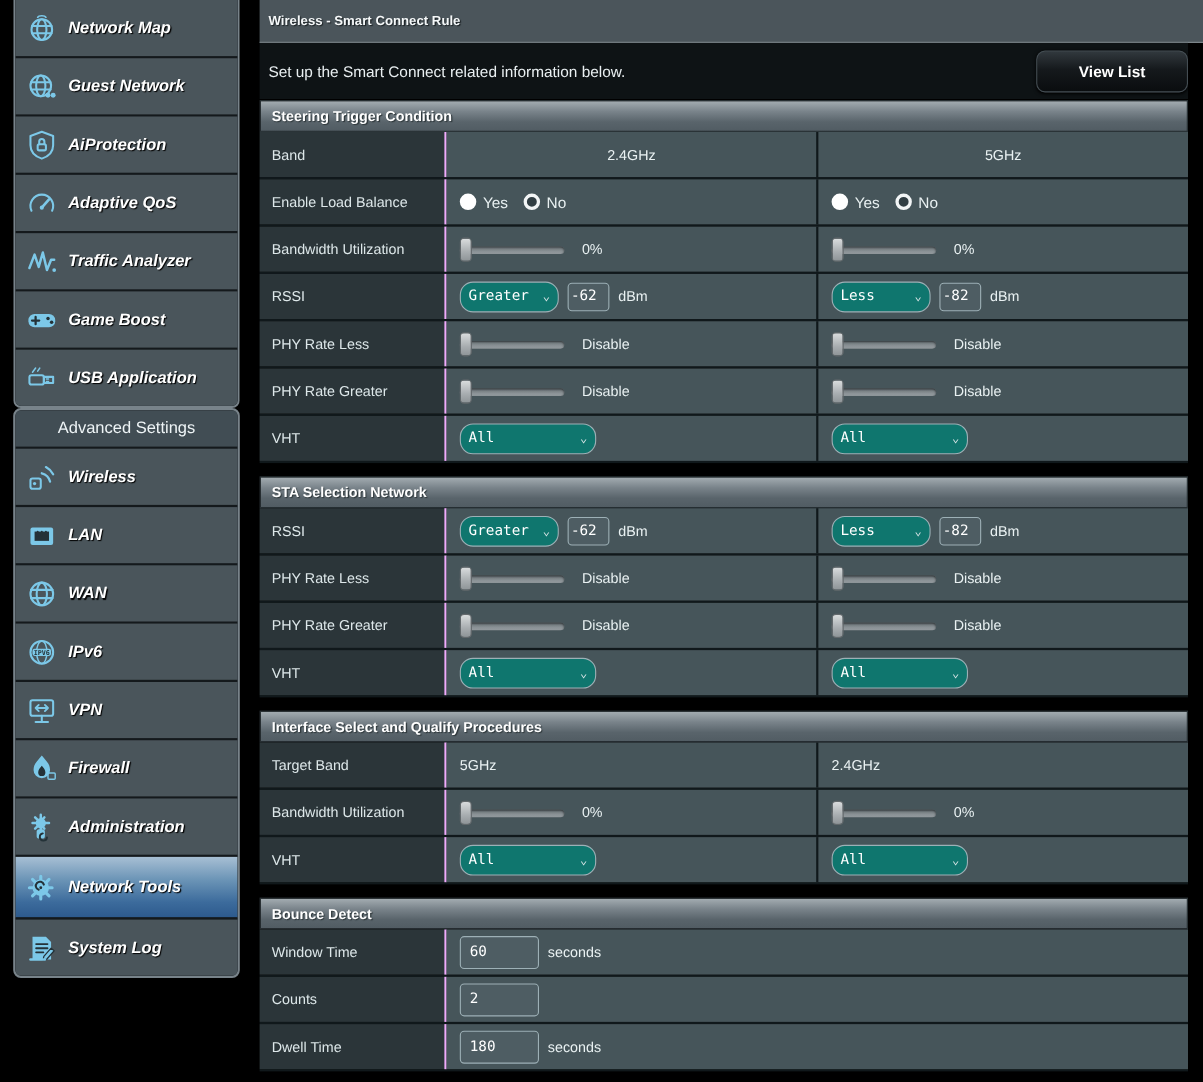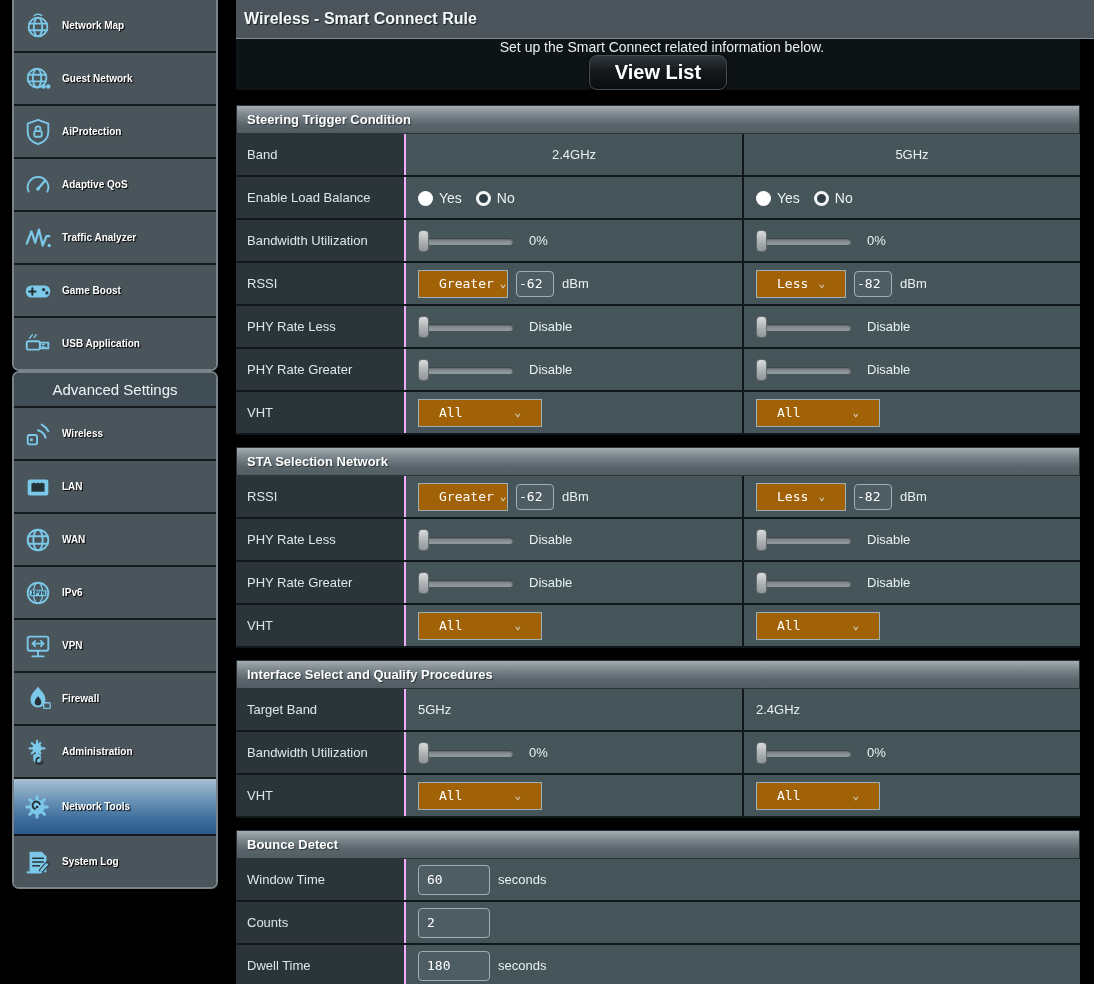--- a/index.html
+++ b/index.html
@@ -5,59 +5,59 @@
   html,body{margin:0;padding:0;background:#000;width:1094px;height:984px;overflow:hidden;
     font-family:"Liberation Sans",sans-serif;-webkit-font-smoothing:antialiased;}
   
   .sidebar{position:absolute;left:0;top:0;width:218px;height:984px;background:#000;}
   .panel{margin-left:12px;width:202px;border:2px solid #78838a;border-radius:7px;overflow:hidden;background:#14191c;}
   .panel.top{border-top:none;border-radius:0 0 7px 7px;}
   .panel.adv{}
   .side-item{height:51px;display:flex;align-items:center;background:#4a555b;border-bottom:2px solid #14191c;cursor:pointer;}
   .side-item:last-child{border-bottom:none;}
   .side-item .icn{width:48px;display:flex;justify-content:center;align-items:center;flex:0 0 48px;}
-  .side-item .lbl{color:#fff;font-weight:bold;font-size:10px;text-shadow:1px 1px 1px #000;}
+  .side-item .lbl{color:#fff;font-weight:bold;font-size:15px;text-shadow:1px 1px 1px #000;font-style:italic;}
   .side-item.active{background:linear-gradient(180deg,#a7bfd4 0%,#6b94b6 38%,#3c6b9c 75%,#2d5a8d 100%);height:55px;}
   .adv-header{height:33px;display:flex;align-items:center;justify-content:center;background:#414d54;
     border-bottom:2px solid #14191c;color:#eef4f6;font-size:15px;}
   
   .main{position:absolute;left:236px;top:0;right:0;height:984px;}
   .title-bar{height:38px;background:#4b555b;border-bottom:1px solid #828b90;display:flex;align-items:center;}
-  .title-bar .t{color:#f5f8f9;font-weight:bold;font-size:16px;padding-left:8px;text-shadow:1px 1px 1px #1b2124;}
-  .sub-row{height:51px;background:#0e1315;display:flex;align-items:center;justify-content:space-between;width:844px;flex-direction:column;}
+  .title-bar .t{color:#f5f8f9;font-weight:bold;font-size:12px;padding-left:8px;text-shadow:1px 1px 1px #1b2124;}
+  .sub-row{height:51px;background:#0e1315;display:flex;align-items:center;justify-content:space-between;width:844px;}
   .sub-row .s{color:#e9eff1;font-size:14px;padding-left:8px;}
   .view-btn{width:136px;height:36px;margin-right:0;border-radius:8px;cursor:pointer;
     background:linear-gradient(180deg,#31383d 0%,#15191c 45%,#0a0d0f 100%);
-    border:1px solid #444d53;color:#fff;font-weight:bold;font-size:20px;
+    border:1px solid #444d53;color:#fff;font-weight:bold;font-size:14px;
     display:flex;align-items:center;justify-content:center;box-shadow:0 1px 3px #000;}
   .sections{width:844px;}
   .section{margin-top:12px;}
-  .section:first-child{margin-top:15px;}
+  .section:first-child{margin-top:1px;}
   .sec-header{height:27px;display:flex;align-items:center;padding-left:10px;
     background:linear-gradient(180deg,#a3acb1 0%,#79838a 35%,#59646b 70%,#515c63 100%);
     border:1px solid #2a3337;color:#fff;font-weight:bold;font-size:13px;text-shadow:1px 1px 1px #2c3538;}
   .row{display:flex;border-bottom:2px solid #10181b;}
   .cell{min-height:41px;display:flex;align-items:center;}
   .label-cell{width:170px;flex:0 0 170px;background:#2b3539;border-right:2px solid #f0abfc;
     color:#dde7e9;font-size:13px;padding-left:11px;box-sizing:border-box;}
   .value-cell{flex:1;background:#46555a;padding-left:12px;box-sizing:border-box;color:#e9f1f2;font-size:13px;}
   .value-cell.vsep{border-right:2px solid #10181b;}
   .value-cell.center{justify-content:center;padding-left:0;}
   
-  .radio-wrap{display:flex;align-items:flex-end;gap:6px;}
+  .radio-wrap{display:flex;align-items:center;gap:6px;}
   .radio{width:15px;height:15px;border-radius:50%;background:#fff;display:inline-block;cursor:pointer;box-sizing:border-box;}
   .radio.off{background:#313e43;border:3px solid #f2f5f6;}
   .radio-lbl{color:#e9f1f2;font-size:14px;margin-right:8px;}
   .slider{position:relative;width:95px;height:22px;margin-right:16px;cursor:pointer;flex:0 0 95px;}
   .slider .track{position:absolute;left:0;right:0;top:8px;height:7px;border-radius:4px;
     background:linear-gradient(180deg,#70787c,#99a0a4);box-shadow:inset 0 1px 2px #2e3538;}
   .slider .handle{position:absolute;left:0;top:0;width:11px;height:22px;border-radius:4px;
     background:linear-gradient(180deg,#d9dcdd,#a8adb0 60%,#8f9598);border:1px solid #63696c;box-sizing:border-box;}
-  .selbox{height:28px;background:#a16207;border:1px solid #9db0b6;border-radius:0;cursor:pointer;
-    display:flex;align-items:center;justify-content:space-between;padding:0 20px;box-sizing:border-box;
+  .selbox{height:28px;background:#0f766e;border:1px solid #9db0b6;border-radius:12px;cursor:pointer;
+    display:flex;align-items:center;justify-content:space-between;padding:0 7px;box-sizing:border-box;
     color:#fff;font-family:"DejaVu Sans Mono",monospace;font-size:13px;margin-right:8px;}
   .selbox .car{font-size:11px;color:#dfe8ea;margin-left:6px;}
   .num-input{height:26px;background:#4e5d63;border:1px solid #9db0b6;border-radius:4px;
     color:#fff;font-family:"DejaVu Sans Mono",monospace;font-size:13px;box-sizing:border-box;
     margin-right:8px;outline:none;}
   .num-input.small{width:38px;text-align:left;}
   .num-input.wide{width:72px;height:30px;padding-left:8px;text-align:left;}
   .unit{color:#e9f1f2;font-size:13px;}
   svg{display:block;}
 </style>

